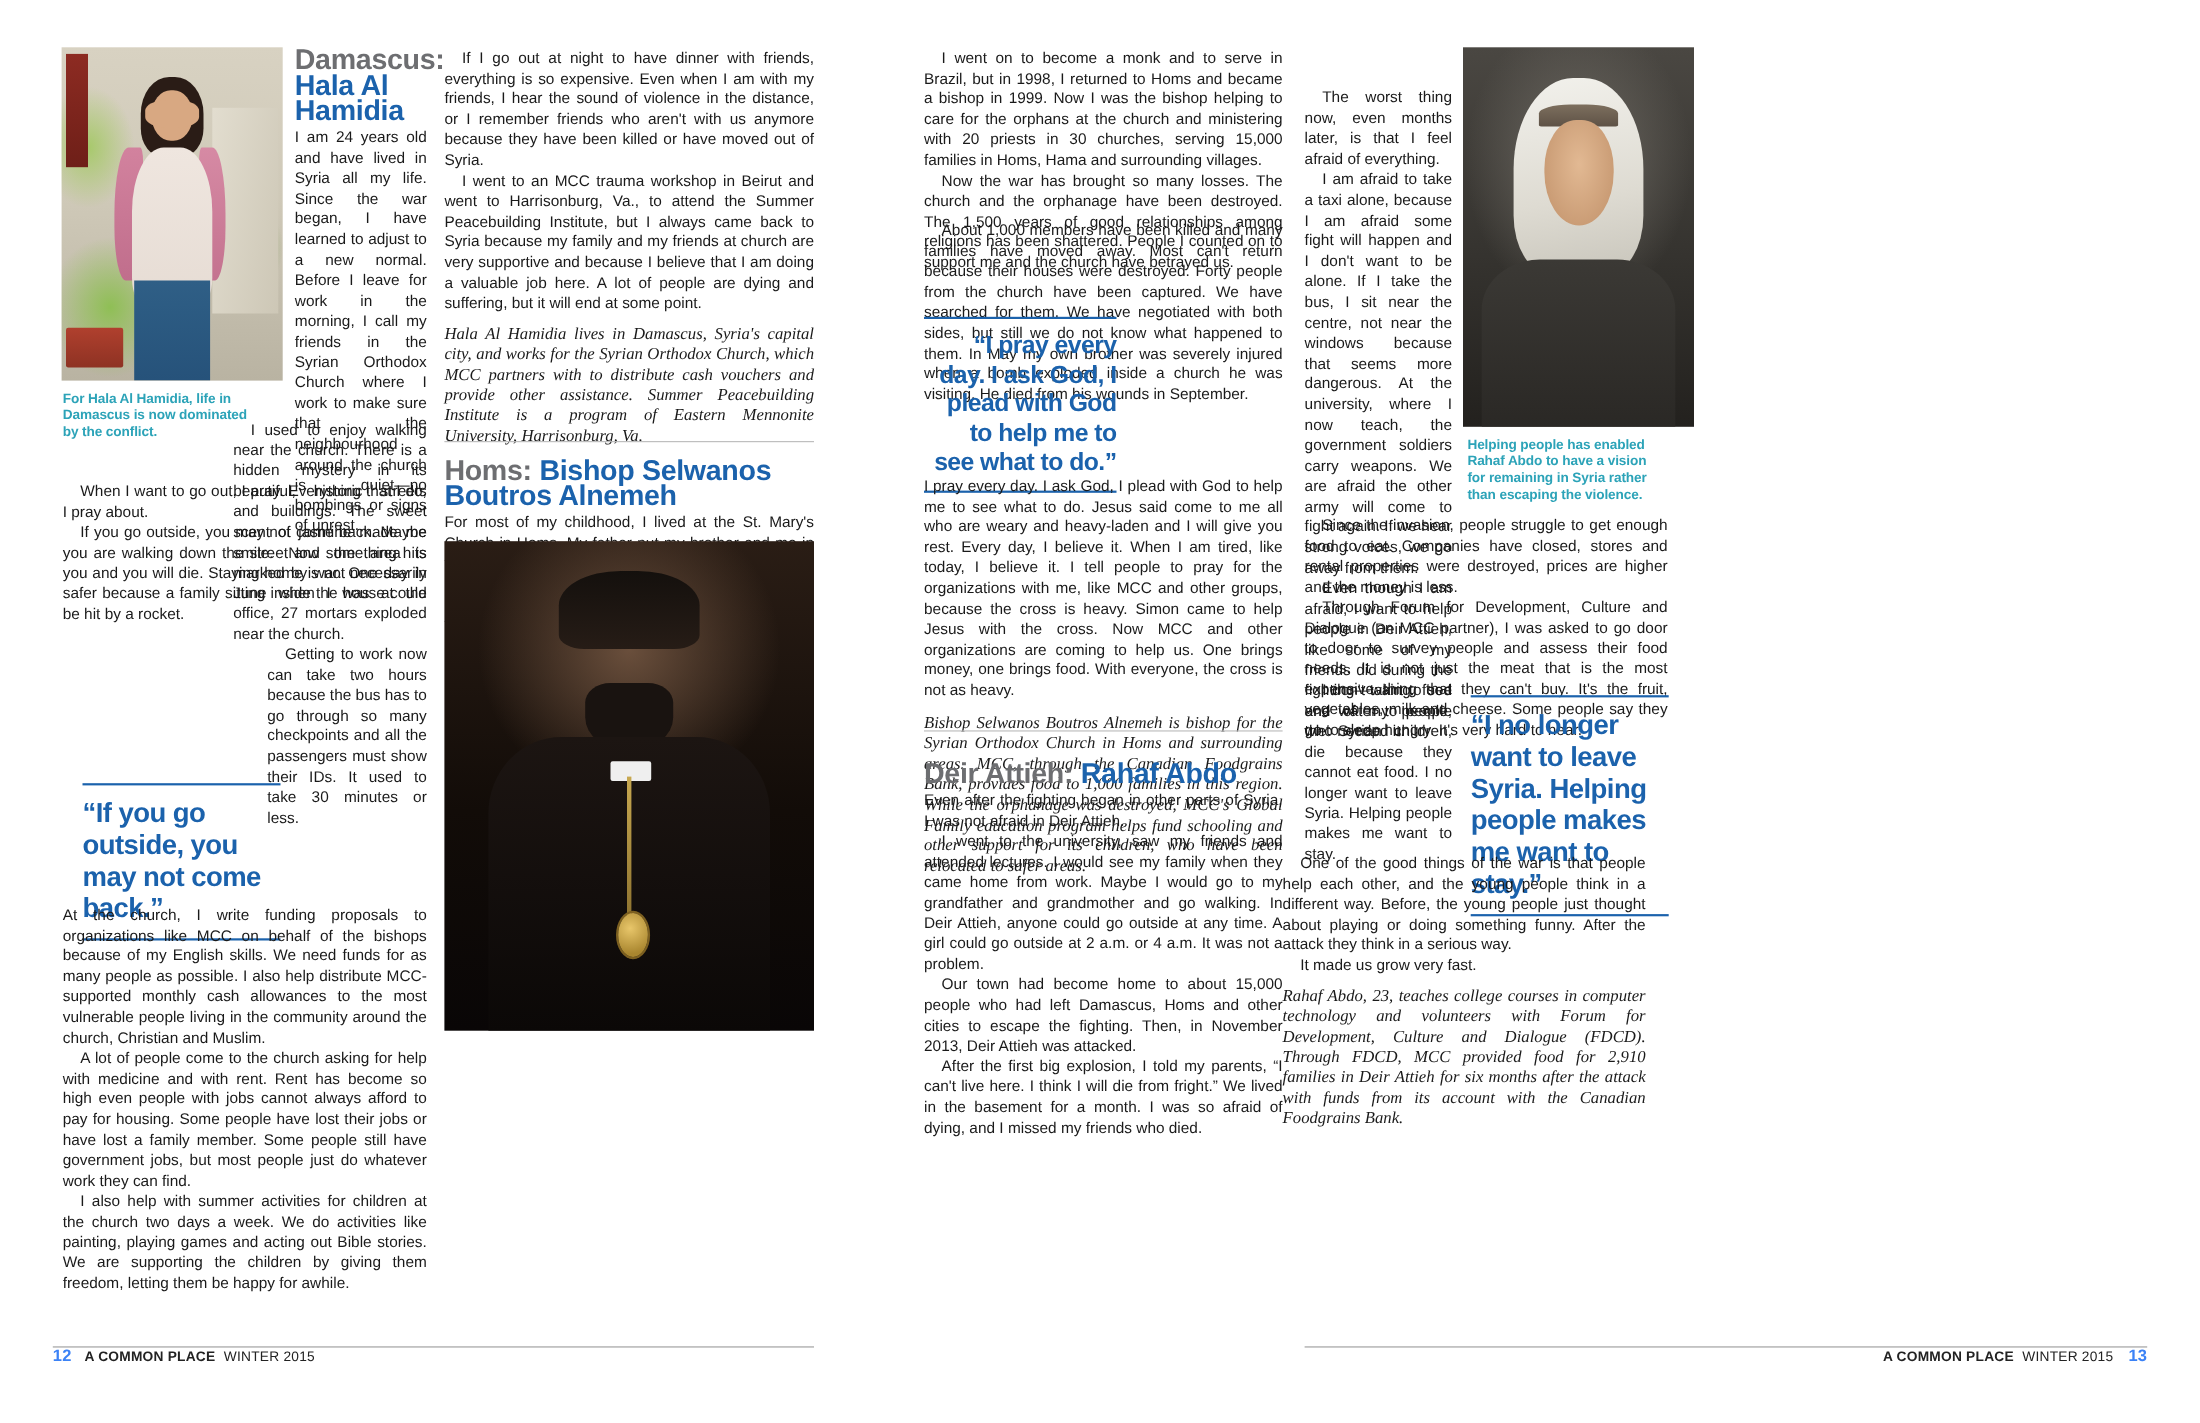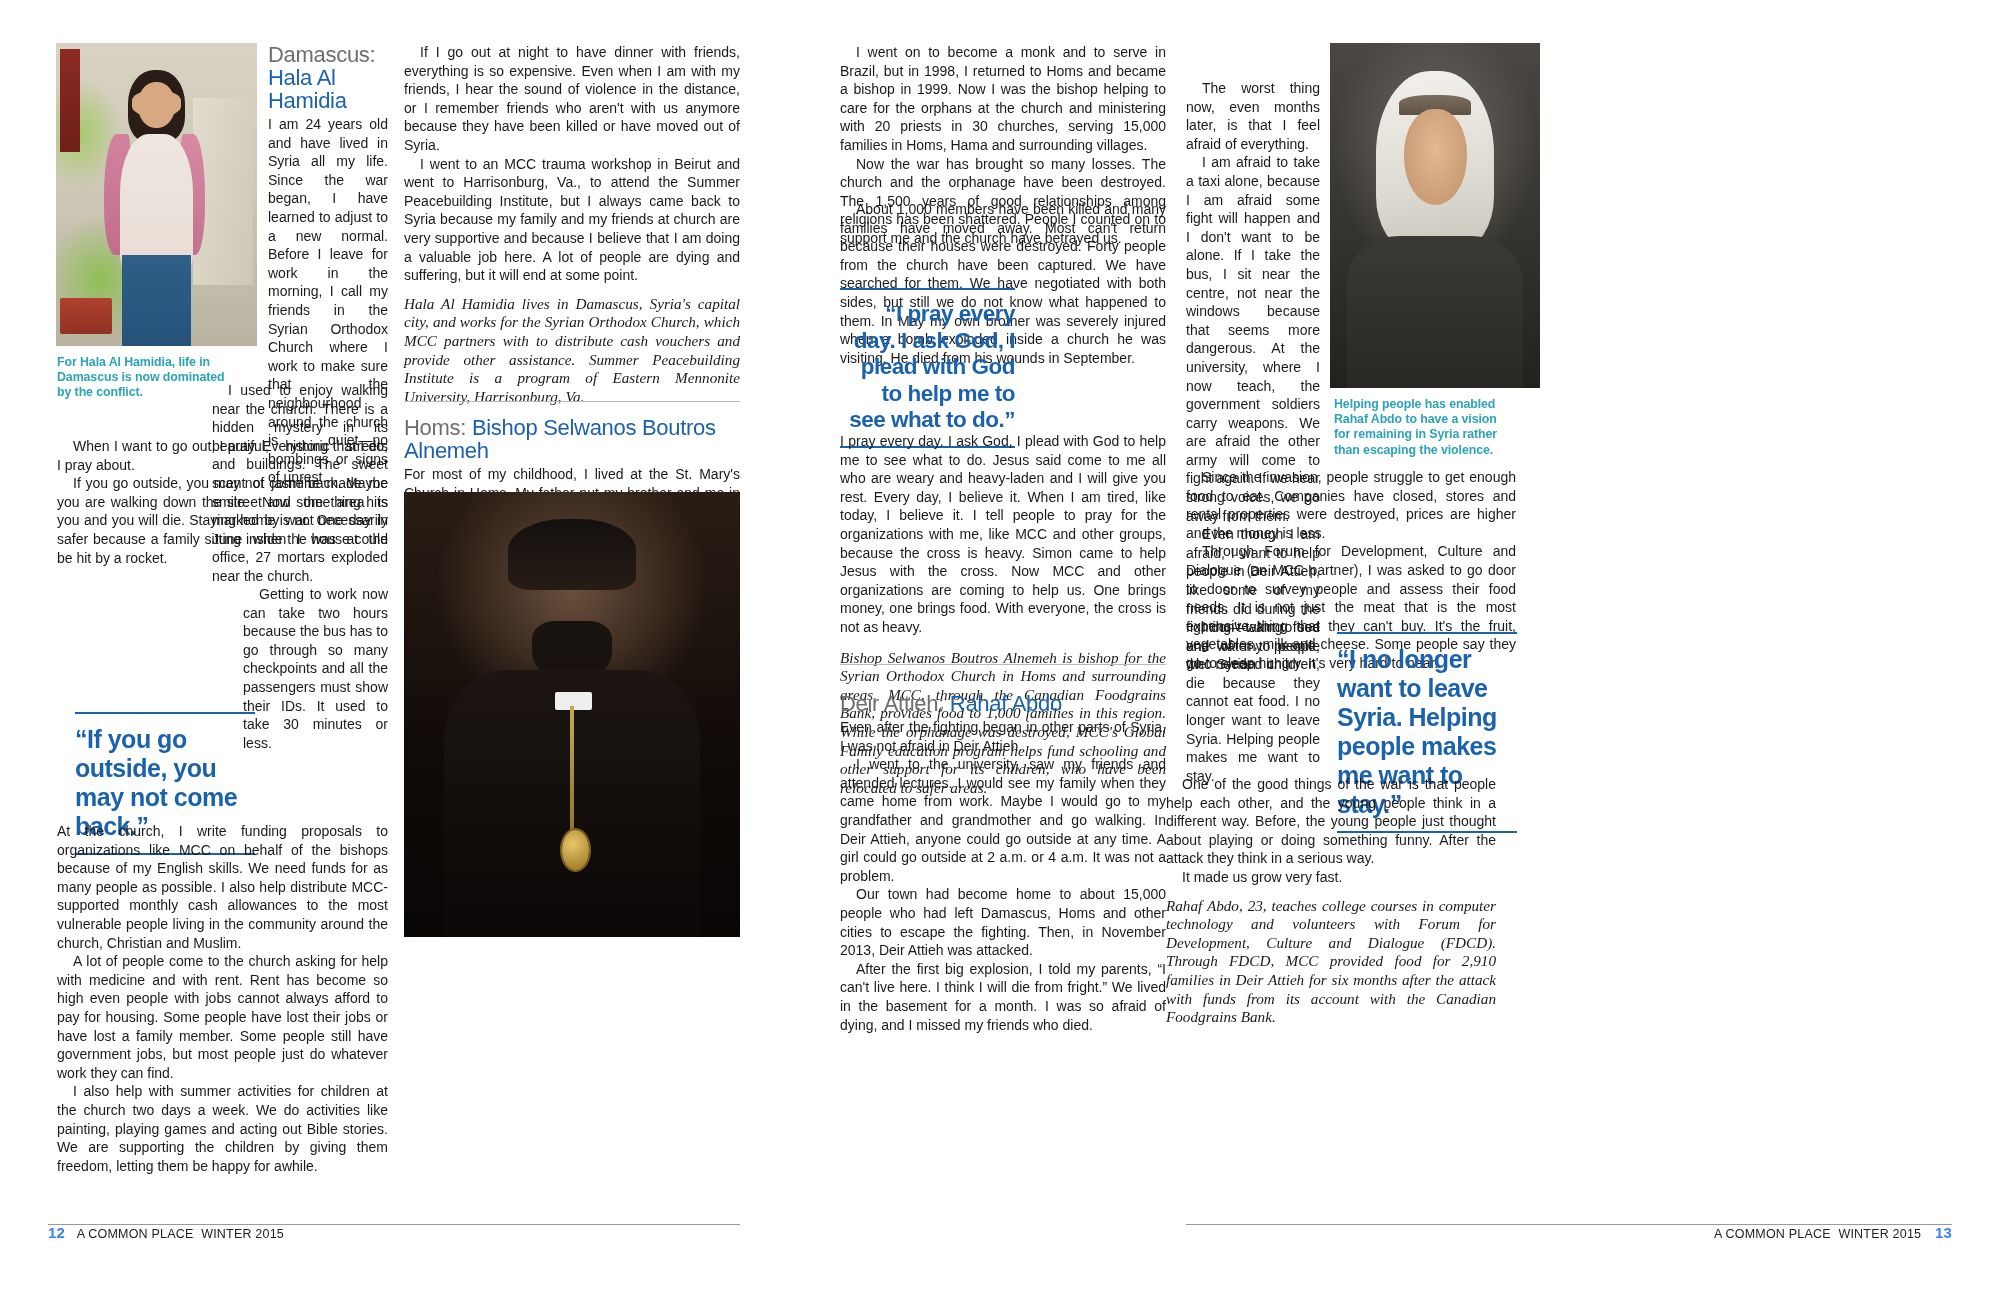--- a/index.html
+++ b/index.html
@@ -37,22 +37,22 @@
     line-height: 18.6px;
     text-align: justify;
     margin: 0;
     text-indent: 0;
     color: #1a1a1a;
   }
 
   
   .sec-head {
     font-family: "Liberation Sans", sans-serif;
-    font-weight: normal;
-    font-size: 22px;
+    font-weight: bold;
+    font-size: 26px;
     line-height: 23px;
     letter-spacing: -0.3px;
     margin: 0 0 3px 0;
   }
   .sec-head .place { color: #6d6e71; }
   .sec-head .name  { color: #1b62ac; }
 
   
   .caption {
     font-family: "Liberation Sans", sans-serif;
@@ -205,21 +205,21 @@
     border-radius: 30% 30% 0 0;
   }
 
   
   .folio {
     font-family: "Liberation Sans", sans-serif;
     font-size: 12.5px;
     letter-spacing: 0.2px;
   }
   .folio .num { font-weight: bold; font-size: 15px; color: #3b82f6; }
-  .folio .mag { font-weight: normal; color: #222; }
+  .folio .mag { font-weight: bold; color: #222; }
   .folio .iss { font-weight: normal; color: #222; }
   .footrule { border-top: 1px solid #9a9a9a; }
 </style>
 </head>
 <body>
 
 <div class="spread">
 
   <div class="photo ph-hala" style="left:56px; top:43px; width:201px; height:303px;">
     <div class="door"></div>

